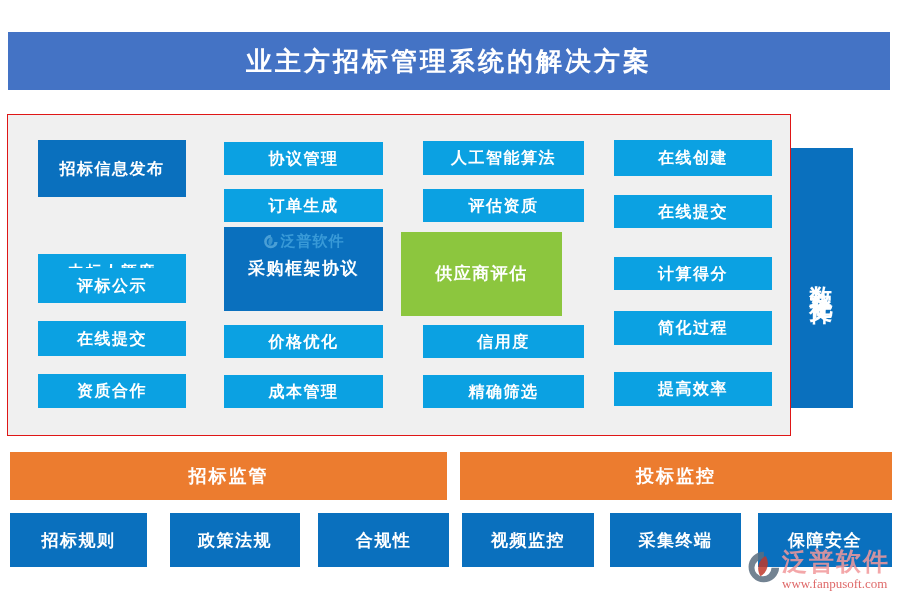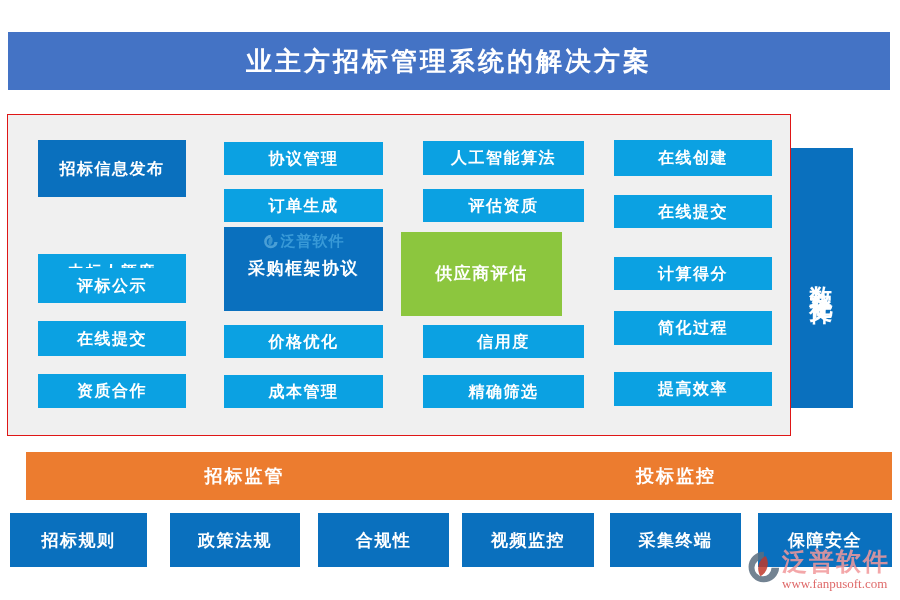--- a/index.html
+++ b/index.html
@@ -37,21 +37,21 @@
     background:#0A70BE;color:#fff;font-weight:bold;font-size:23px;
     display:flex;align-items:center;justify-content:center;
     writing-mode:vertical-rl;text-orientation:upright;letter-spacing:4px;
   }
 
   .section-header{
     position:absolute;top:452px;height:48px;background:#EC7C2F;color:#fff;
     display:flex;align-items:center;justify-content:center;
     font-size:18px;font-weight:bold;letter-spacing:2px;
   }
-  .sec-left{left:10px;width:437px;margin-left:16px;}
+  .sec-left{left:10px;width:437px;}
   .sec-right{left:460px;width:432px;}
 
   .bottom-btn{
     position:absolute;top:513px;height:54px;background:#0A70BE;color:#fff;
     display:flex;align-items:center;justify-content:center;
     font-size:17px;font-weight:bold;letter-spacing:1.5px;font-family:Liberation Serif, serif;
   }
 
   
   .wm-center{

